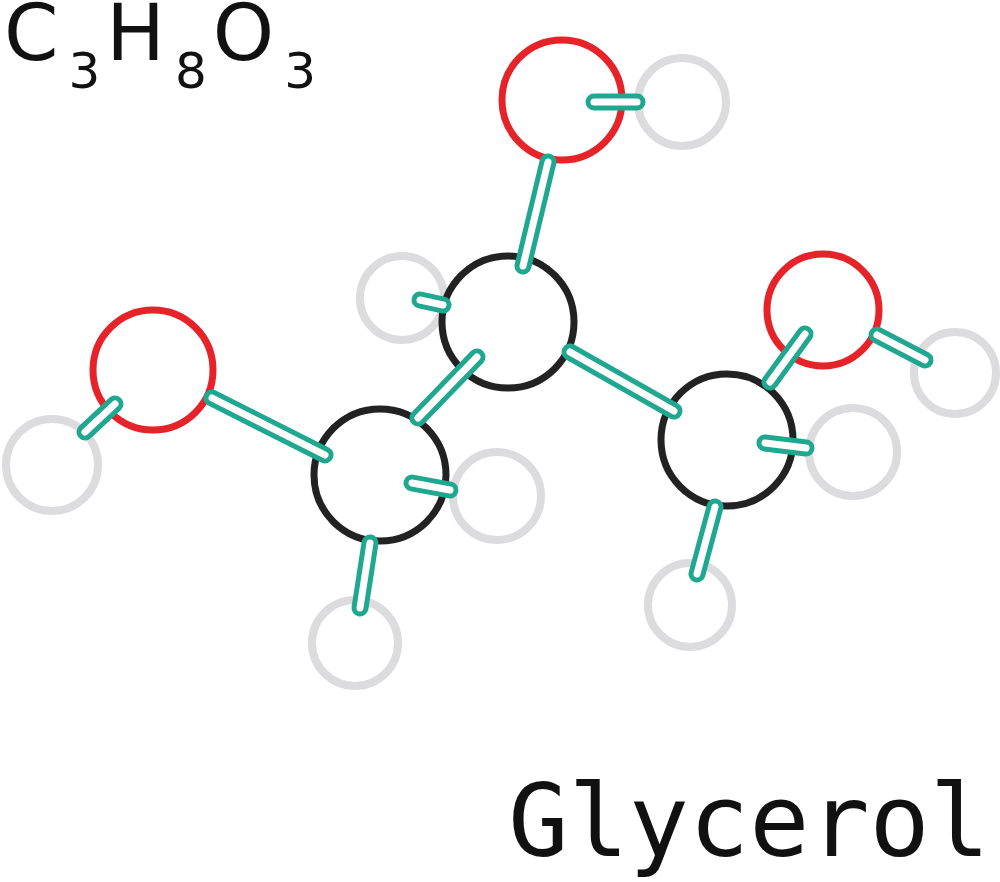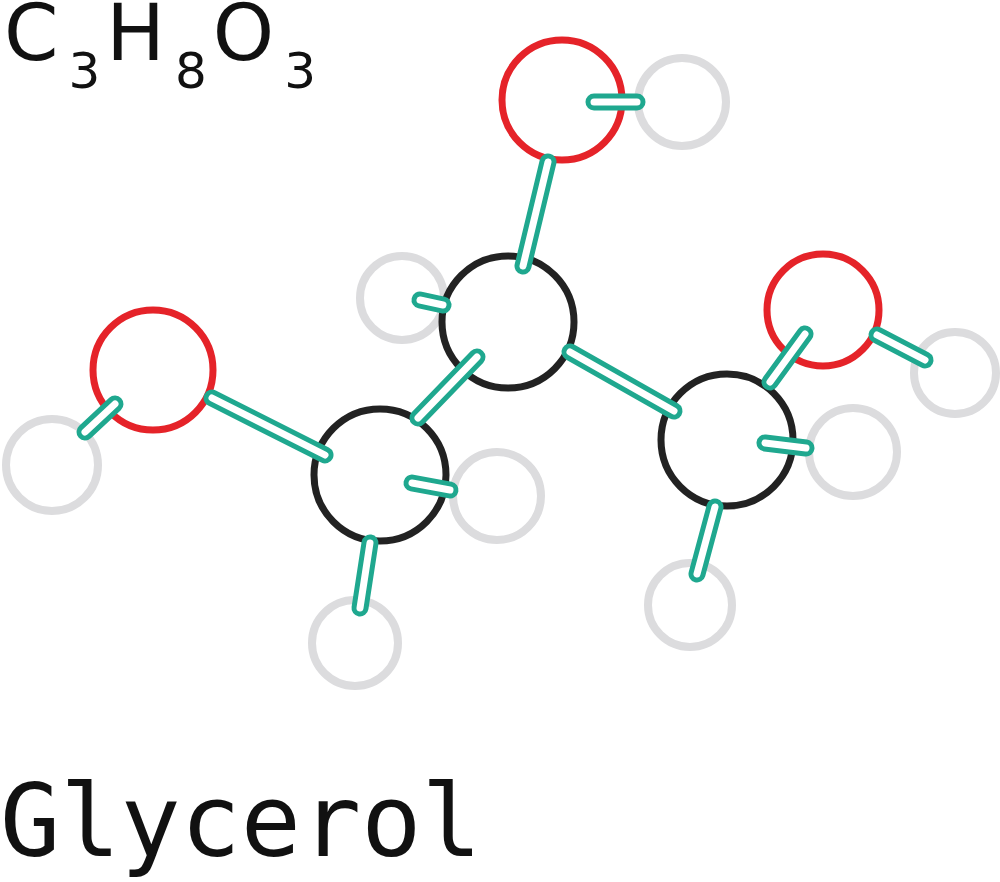--- a/index.html
+++ b/index.html
@@ -1,20 +1,20 @@
 <!DOCTYPE html>
 <html><head>
 <meta charset="utf-8">
 <style>
   html, body { margin:0; padding:0; background:#ffffff; }
   body { width:1000px; height:882px; position:relative; overflow:hidden; }
   .formula { position:absolute; left:4px; top:-6px; font-family:"DejaVu Sans", sans-serif; font-size:78px; color:#111; letter-spacing:0; line-height:1; }
   .formula .el { display:inline-block; }
   .formula sub { font-size:50px; vertical-align:-28px; line-height:0; margin:0 6px 0 10px; }
-  .title { position:absolute; left:0; width:990px; top:772px; text-align:left; font-family:"DejaVu Sans Mono", monospace; font-size:100px; color:#111; line-height:1; }
+  .title { position:absolute; left:0; width:990px; top:772px; text-align:right; font-family:"DejaVu Sans Mono", monospace; font-size:100px; color:#111; line-height:1; }
   svg { position:absolute; left:0; top:0; }
 </style>
 </head>
 <body>
 
 <svg id="mol" width="1000" height="882" viewBox="0 0 1000 882">
     <circle cx="52" cy="465" r="46" fill="none" stroke="#dcdcde" stroke-width="8"></circle>
     <circle cx="682" cy="102" r="44" fill="none" stroke="#dcdcde" stroke-width="8"></circle>
     <circle cx="955" cy="373" r="41" fill="none" stroke="#dcdcde" stroke-width="8"></circle>
     <circle cx="402" cy="298" r="42" fill="none" stroke="#dcdcde" stroke-width="8"></circle>

